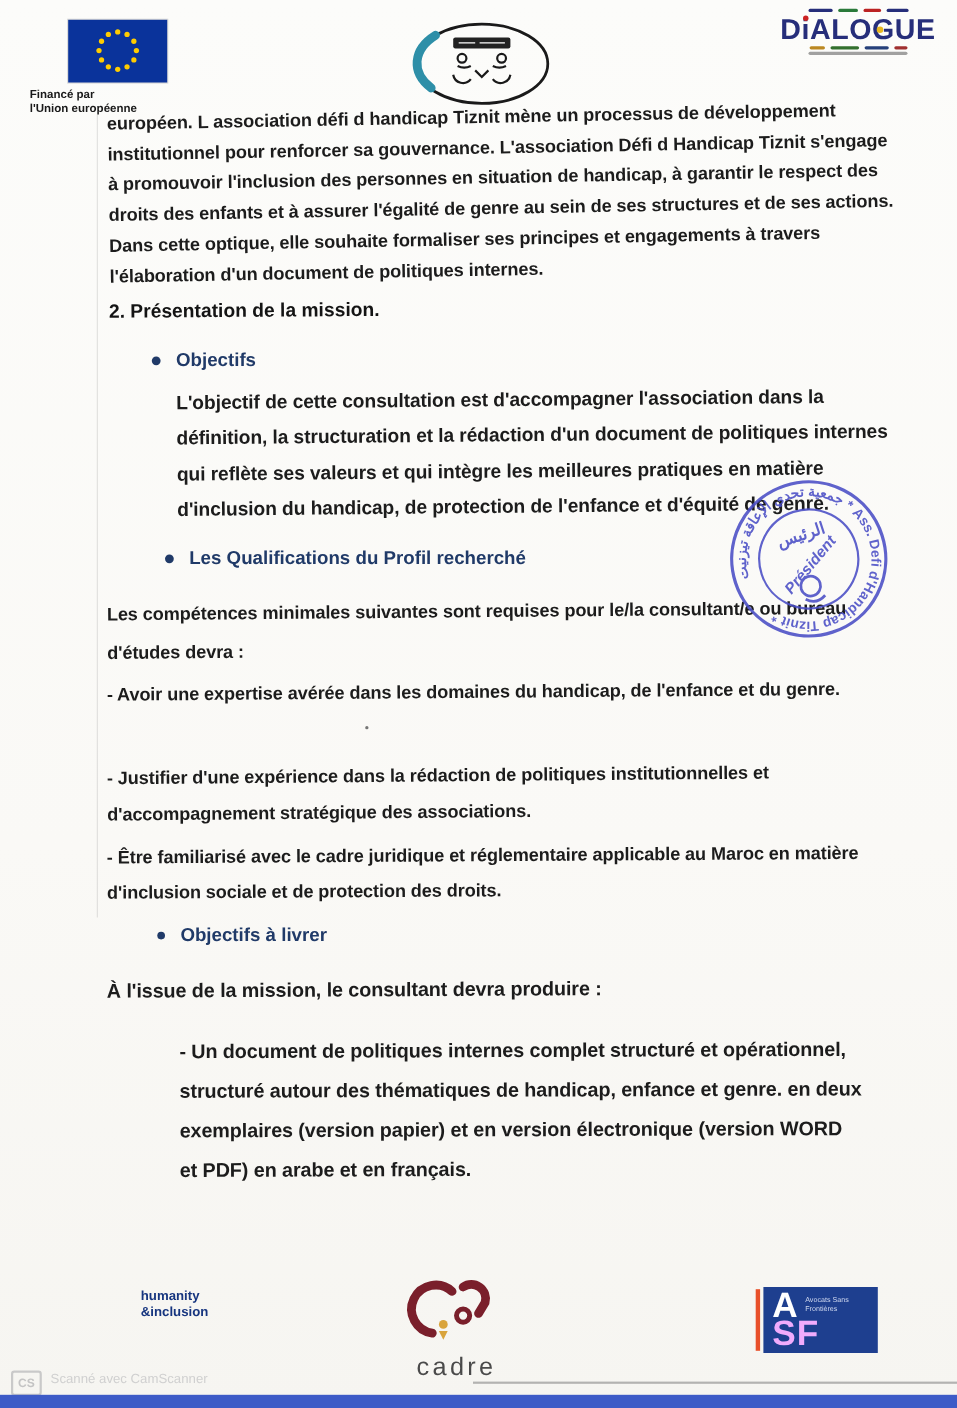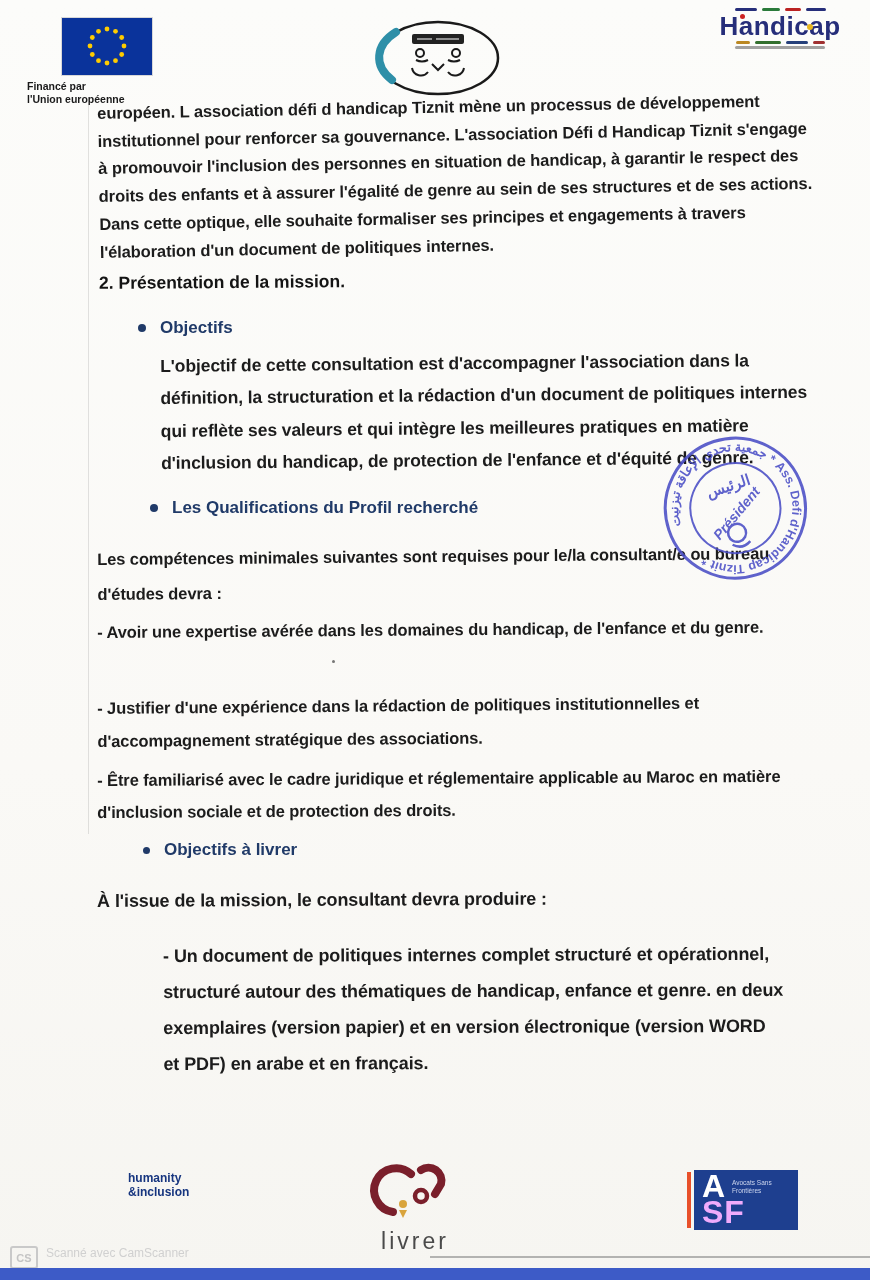--- a/index.html
+++ b/index.html
@@ -100,21 +100,21 @@
   </div>
 
   <div class="abs dialogue" style="left:695px; top:6px;">
     <div class="deco-row">
       <i style="width:22px;background:#262e7a;"></i>
         <i style="width:18px;background:#2a7a3a;"></i>
       <i style="width:16px;background:#bb2222;"></i>
         <i style="width:20px;background:#262e7a;"></i>
     </div>
     <div class="dialogue-word">
-      <span>Handicap</span>
+      <span>DiALOGUE</span>
       <span class="red-dot"></span>
       <span class="yellow-dot"></span>
     </div>
     <div class="deco-row">
       <i style="width:14px;background:#bb8822;"></i>
         <i style="width:26px;background:#33702e;"></i>
       <i style="width:22px;background:#26407a;"></i>
         <i style="width:12px;background:#a03030;"></i>
     </div>
     <div class="deco-row">
@@ -184,21 +184,21 @@
   </div>
 
   <div class="abs" style="left:345px; top:1158px; width:140px; text-align:center;">
     <svg width="120" height="66" viewBox="0 0 120 66">
       <path d="M 38,54 A 22,22 0 1 1 56,16" fill="none" stroke="#7a1f2b" stroke-width="8" stroke-linecap="round"></path>
       <path d="M 66,12 a 13,13 0 0 1 20,14 l -6,10" fill="none" stroke="#7a1f2b" stroke-width="8" stroke-linecap="round"></path>
       <circle cx="66" cy="38" r="6" fill="none" stroke="#7a1f2b" stroke-width="4.5"></circle>
       <circle cx="48" cy="46" r="4" fill="#d9a43c"></circle>
       <path d="M 44,52 l 8,0 -4,8 z" fill="#d9a43c"></path>
     </svg>
-    <div class="amane-name">livrer</div>
+    <div class="amane-name">cadre</div>
   </div>
 
   <div class="abs" style="left:694px; top:1170px;">
     <div class="asf-box">
       <span class="asf-a">A</span>
       <span class="asf-sf">SF</span>
       <span class="asf-tag">Avocats Sans Frontières</span>
     </div>
   </div>
 

